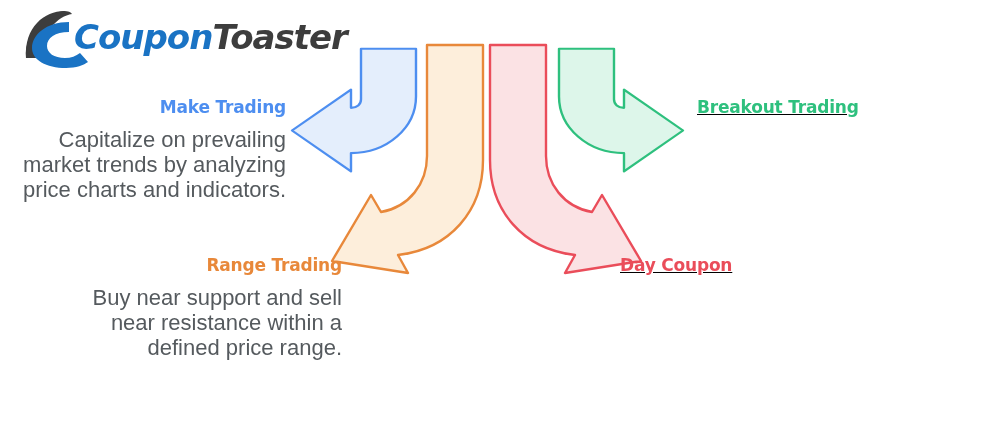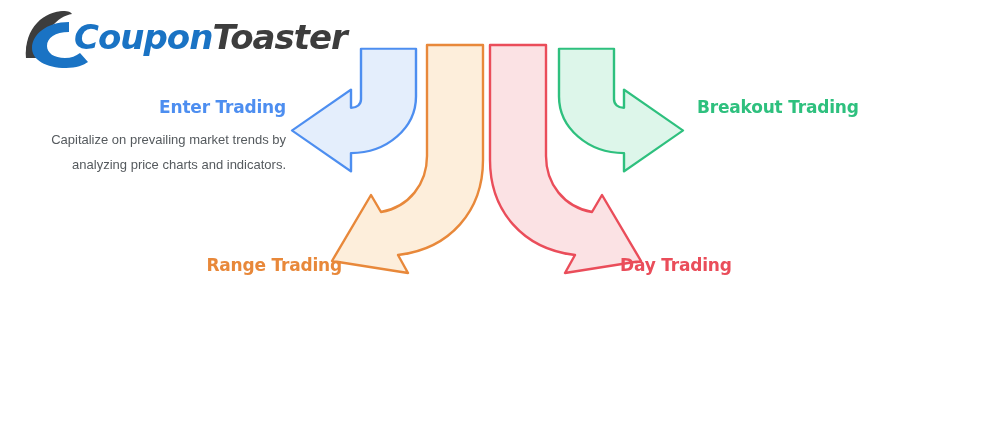--- a/index.html
+++ b/index.html
@@ -54,27 +54,27 @@
   .block-title {
     font-family: "DejaVu Sans", sans-serif;
     font-size: 17px;
     font-weight: bold;
     letter-spacing: -0.2px;
     margin: 0 0 10px 0;
     white-space: nowrap;
   }
   .block-desc {
     font-family: "Liberation Sans", sans-serif;
-    font-size: 13px;
+    font-size: 22px;
     line-height: 25px;
     color: #555a5e;
     margin: 0;
   }
   .align-right { text-align: right; }
-  .align-left  { text-align: left; }
+  .align-left  { text-align: left; text-decoration: underline; }
 
   #block-trend    { left: 8px;   top: 97px;  width: 278px; }
   #block-breakout { left: 697px; top: 97px;  width: 275px; }
   #block-range    { left: 67px;  top: 255px; width: 275px; }
   #block-day      { left: 620px; top: 255px; width: 300px; }
 </style>
 </head>
 <body>
 
 <div id="page">
@@ -184,29 +184,30 @@
              L 624 186
              L 683 139
              L 624 92
              L 624 113
              C 618 113, 614 109, 614 103
              L 614 45
              Z" fill="#ddf6ea" stroke="#2ec07e" stroke-width="2.4" stroke-linejoin="round" transform="translate(0,20) scale(1,0.87) translate(0,-12)"></path>
   </svg>
 
   <div class="block align-right" id="block-trend">
-    <p class="block-title" style="color:#4d8ef0;">Enter Trading</p>
+    <p class="block-title" style="color:#4d8ef0;">Make Trading</p>
     <p class="block-desc">Capitalize on prevailing market trends by analyzing price charts and indicators.</p>
   </div>
 
   <div class="block align-left" id="block-breakout">
     <p class="block-title" style="color:#2ec07e;">Breakout Trading</p>
   </div>
 
   <div class="block align-right" id="block-range">
     <p class="block-title" style="color:#e8883a;">Range Trading</p>
+    <p class="block-desc">Buy near support and sell near resistance within a defined price range.</p>
   </div>
 
   <div class="block align-left" id="block-day">
-    <p class="block-title" style="color:#ea4d5a;">Day Trading</p>
+    <p class="block-title" style="color:#ea4d5a;">Day Coupon</p>
   </div>
 
 </div>
 
 </body></html>

